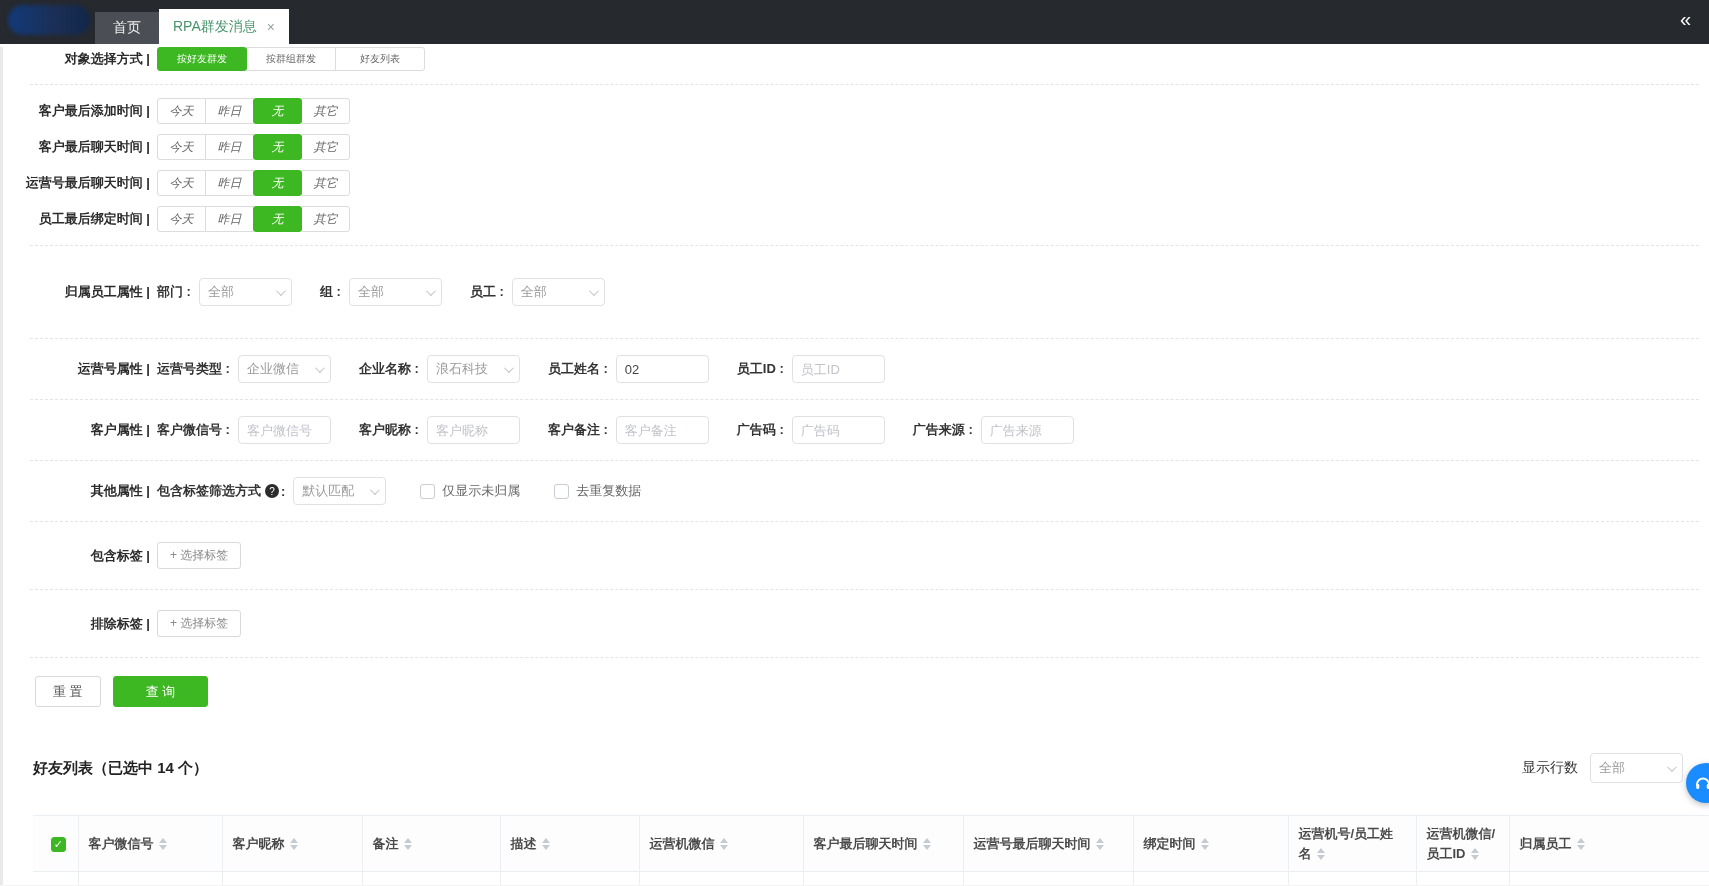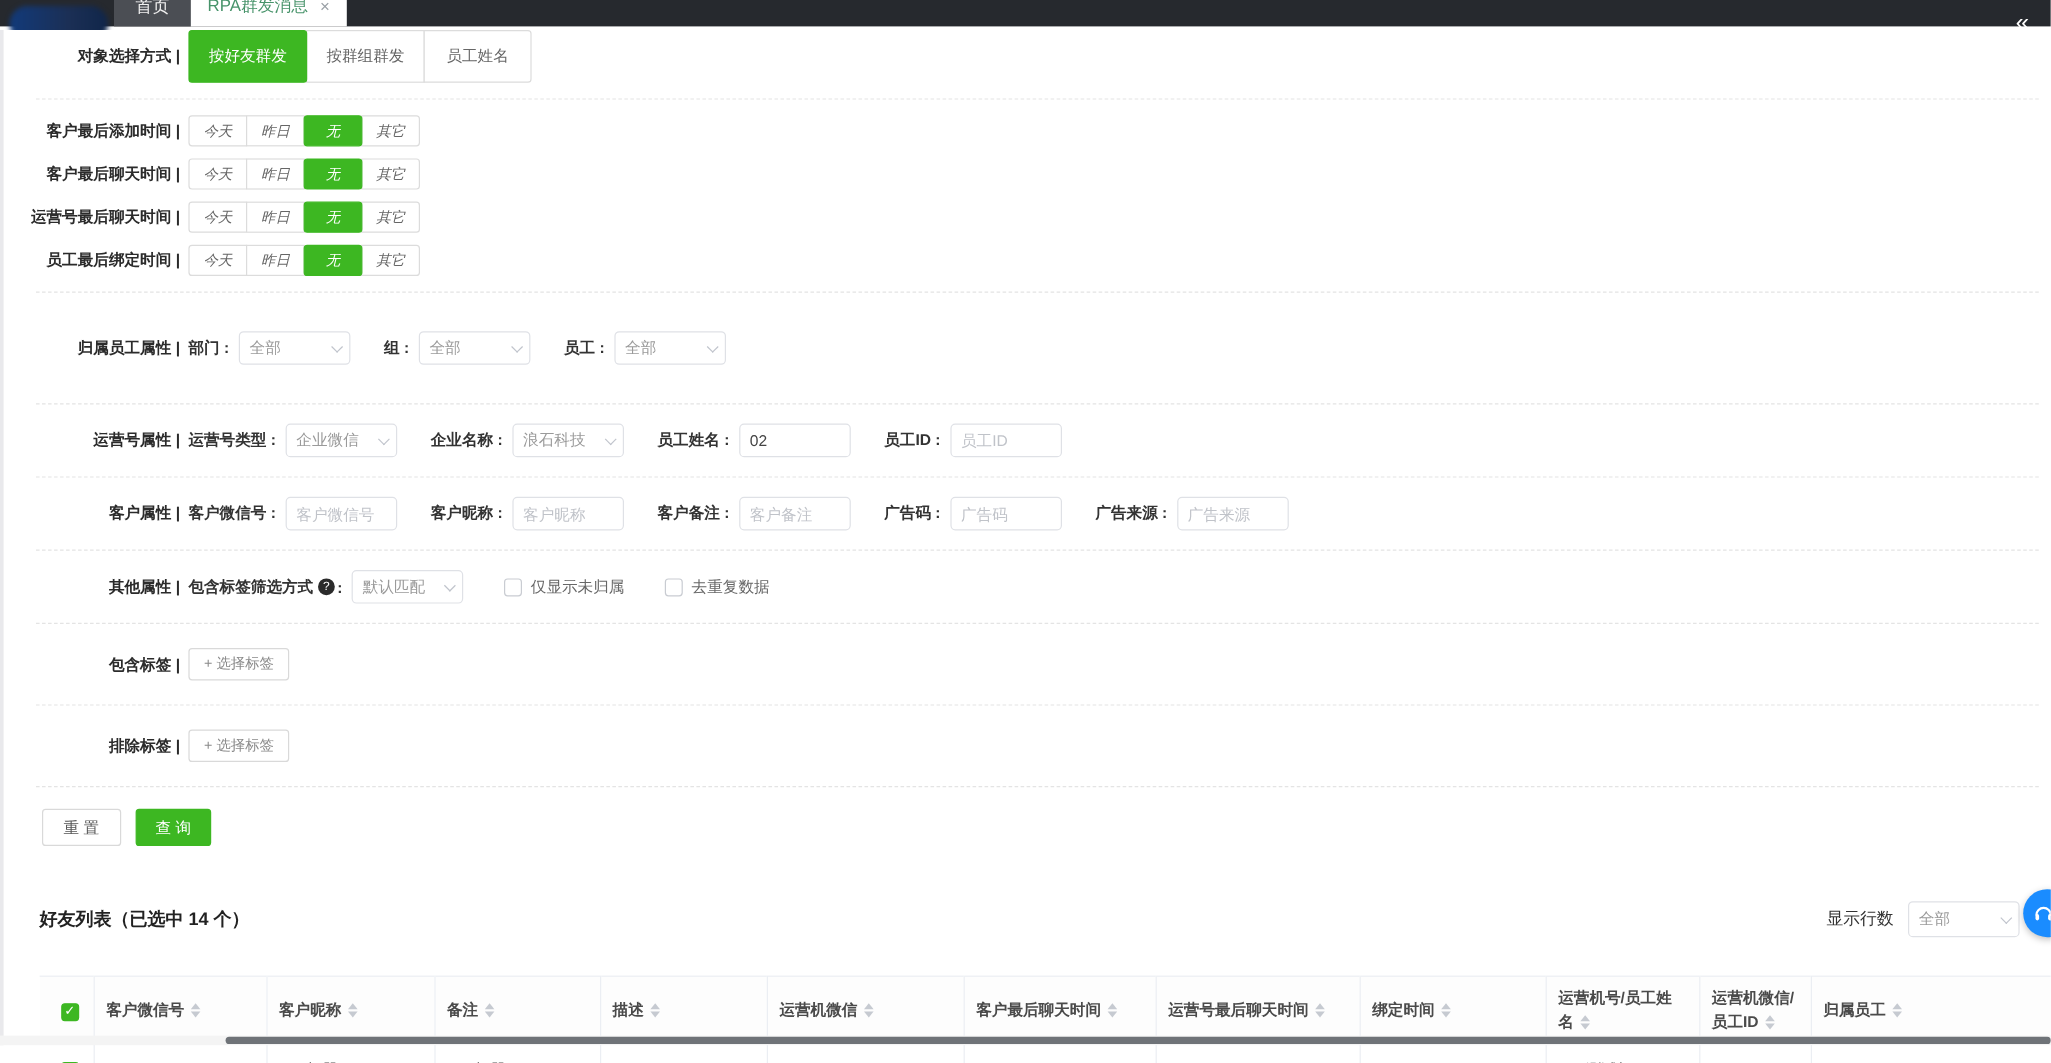--- a/index.html
+++ b/index.html
@@ -1,42 +1,42 @@
 <!DOCTYPE html>
 <html><head>
 <meta charset="utf-8">
 <style>
   * { margin:0; padding:0; box-sizing:border-box; }
   html,body { width:1709px; height:886px; overflow:hidden; background:#fff;
     font-family:"Liberation Sans","DejaVu Sans",sans-serif; }
 
   
-  .topbar { position:relative; height:22px; background:#26292e; display:flex; align-items:flex-end; }
+  .topbar { position:relative; height:44px; background:#26292e; display:flex; align-items:flex-end; }
   .logo-blob { position:absolute; left:8px; top:5px; width:82px; height:30px; border-radius:15px;
     background:linear-gradient(90deg,#123a7a,#1b2f55 60%,#10264a); filter:blur(2px); }
   .tab { display:flex; align-items:center; padding:0 18px; height:32px; font-size:14px; cursor:pointer; }
   .tab.inactive { background:#4b4e54; color:#f0f0f0; margin-left:95px; }
   .tab.active { background:#ffffff; color:#47936a; height:35px; padding:0 14px; }
   .tab .close { margin-left:10px; color:#9aa0a6; font-size:14px; line-height:1; }
   .collapse { position:absolute; right:18px; top:8px; color:#fff; font-size:20px; cursor:pointer; }
 
   
   .page { position:relative; height:846px; background:#fff; }
   .left-line { position:absolute; left:0; top:0; bottom:0; width:3px; background:#e9e9ec; }
 
   .annotation { margin:2px 0 0 135px; color:#e42a2a; font-size:15px; font-weight:bold; height:18px; }
 
   .frow { display:flex; align-items:center; }
   .flabel { width:150px; flex-shrink:0; text-align:right; font-weight:bold; color:#2b2b2b; font-size:13px; }
   .sep { border-top:1px dashed #e4e4e4; margin:13px 10px 13px 30px; }
 
   
   .btn-group { display:flex; margin-left:7px; }
-  .seg-btn { background:#fff; border:1px solid #dcdcdc; color:#666; font-size:13px;
-    height:44px; min-width:90px; padding:0 16px; display:flex; align-items:center; justify-content:center;
+  .seg-btn { background:#fff; border:1px solid #dcdcdc; color:#666; font-size:10px;
+    height:24px; min-width:90px; padding:0 16px; display:flex; align-items:center; justify-content:center;
     margin-left:-1px; cursor:pointer; }
   .seg-btn:first-child { margin-left:0; border-radius:3px 0 0 3px; }
   .seg-btn:last-child { border-radius:0 3px 3px 0; }
   .seg-btn.small { height:26px; min-width:49px; padding:0 8px; font-size:12px;font-style:italic; }
   .seg-btn.selected { background:#3db722; border-color:#3db722; color:#fff; z-index:1; border-radius:3px; }
 
   .inlabel { font-weight:bold; color:#333; font-size:13px; margin:0 8px 0 28px; white-space:nowrap; }
   .inlabel.first { margin-left:7px; }
 
   .selectbox { width:93px; height:28px; background:#fff; border:1px solid #dfe1e6; border-radius:4px;
@@ -59,21 +59,21 @@
   .cb-label { color:#666; font-size:13px; margin-left:7px; }
   .cb-wrap { display:flex; align-items:center; margin-left:34px; }
 
   .tag-btn { margin-left:7px; background:#fff; border:1px solid #d9d9d9; border-radius:3px; color:#8a8a8a;
     font-size:12px; height:27px; padding:0 12px; display:flex; align-items:center; cursor:pointer; }
 
   .actions { display:flex; margin:18px 0 0 35px; }
   .btn-plain { background:#fff; border:1px solid #d9d9d9; border-radius:3px; color:#555; font-size:13px;
     height:31px; padding:0 17px; display:flex; align-items:center; cursor:pointer; }
   .btn-green { background:#3db722; border:1px solid #3db722; border-radius:3px; color:#fff; font-size:13px;
-    height:31px; padding:0 16px; display:flex; align-items:center; margin-left:12px; cursor:pointer; }
+    height:31px; padding:0 32px; display:flex; align-items:center; margin-left:12px; cursor:pointer; }
 
   
   .list-head { display:flex; align-items:center; justify-content:space-between; margin:46px 26px 0 33px; }
   .list-title { font-size:15px; font-weight:bold; color:#222; }
   .rows-sel { display:flex; align-items:center; }
   .rows-label { font-size:14px; color:#333; margin-right:12px;text-align:right; }
 
   .tbl-wrap { margin:32px 0 0 33px; }
   table { border-collapse:collapse; table-layout:fixed; width:1676px; }
   th, td { border-right:1px solid #ebeef3; font-size:13px; text-align:left; padding:6px 10px;
@@ -115,21 +115,21 @@
 
 <div class="page">
   <div class="left-line"></div>
 
 
   <div class="frow" style="margin-top:3px">
     <div class="flabel">对象选择方式 |</div>
     <div class="btn-group">
       <div class="seg-btn selected">按好友群发</div>
       <div class="seg-btn">按群组群发</div>
-      <div class="seg-btn">员工姓名</div>
+      <div class="seg-btn">好友列表</div>
     </div>
   </div>
 
   <div class="sep"></div>
 
   <div class="frow" style="margin:10px 0">
     <div class="flabel">客户最后添加时间 |</div>
     <div class="btn-group">
       <div class="seg-btn small">今天</div>
       <div class="seg-btn small">昨日</div>

